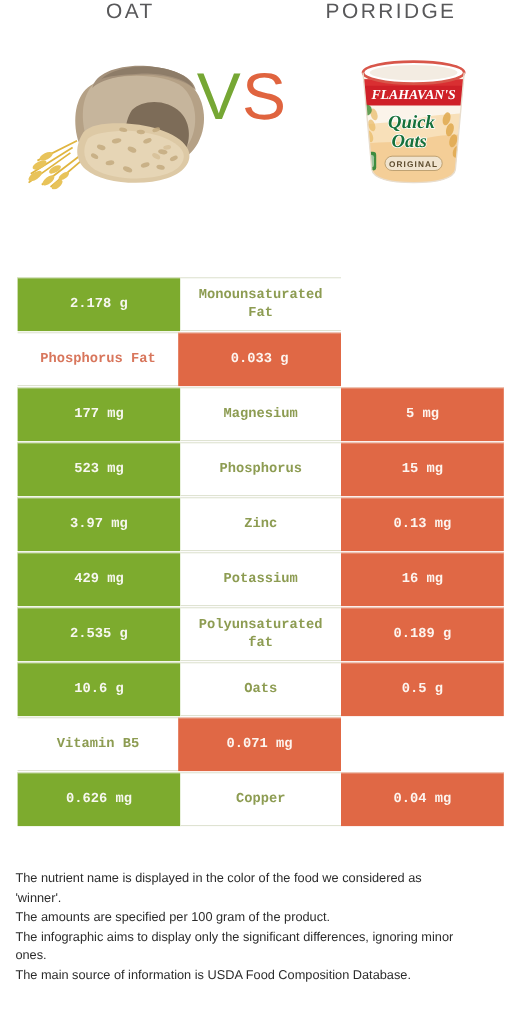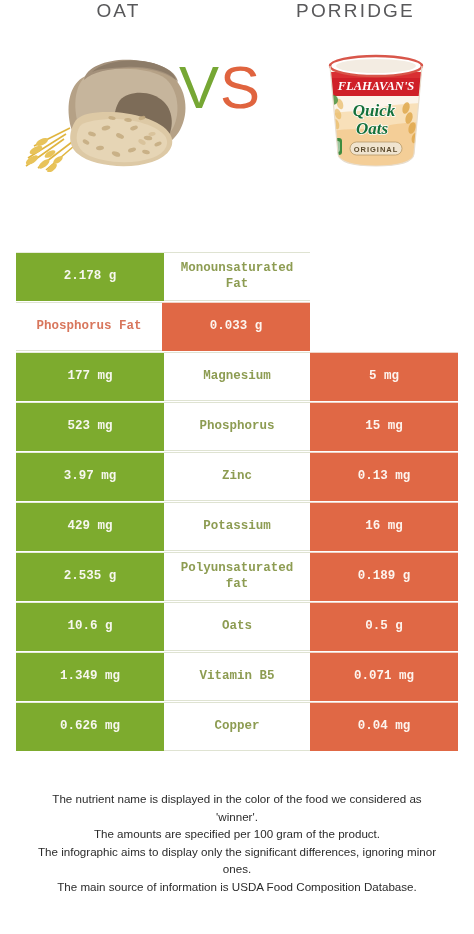--- a/index.html
+++ b/index.html
@@ -119,21 +119,21 @@
     border-top: 1px solid #f0d4c6;
   }
 
   
   .footer {
     position: absolute;
     left: 0;
     top: 790px;
     width: 474px;
     padding: 0 14px;
-    text-align: center;
+    text-align: left;
     font-size: 11.6px;
     line-height: 1.52;
     color: #2b2b2b;
     font-family: "Liberation Sans", sans-serif;
   }
   .footer div { margin: 0; }
 </style>
 </head>
 <body>
 
@@ -299,21 +299,20 @@
         <div class="cell cell-left">2.535 g</div>
         <div class="cell cell-mid">Polyunsaturated fat</div>
         <div class="cell cell-right">0.189 g</div>
       </div>
       <div class="row">
         <div class="cell cell-left">10.6 g</div>
         <div class="cell cell-mid">Oats</div>
         <div class="cell cell-right">0.5 g</div>
       </div>
       <div class="row">
-        <div class="cell cell-left">1.349 mg</div>
         <div class="cell cell-mid">Vitamin B5</div>
         <div class="cell cell-right">0.071 mg</div>
       </div>
       <div class="row">
         <div class="cell cell-left">0.626 mg</div>
         <div class="cell cell-mid">Copper</div>
         <div class="cell cell-right">0.04 mg</div>
       </div>
     </div>
 

